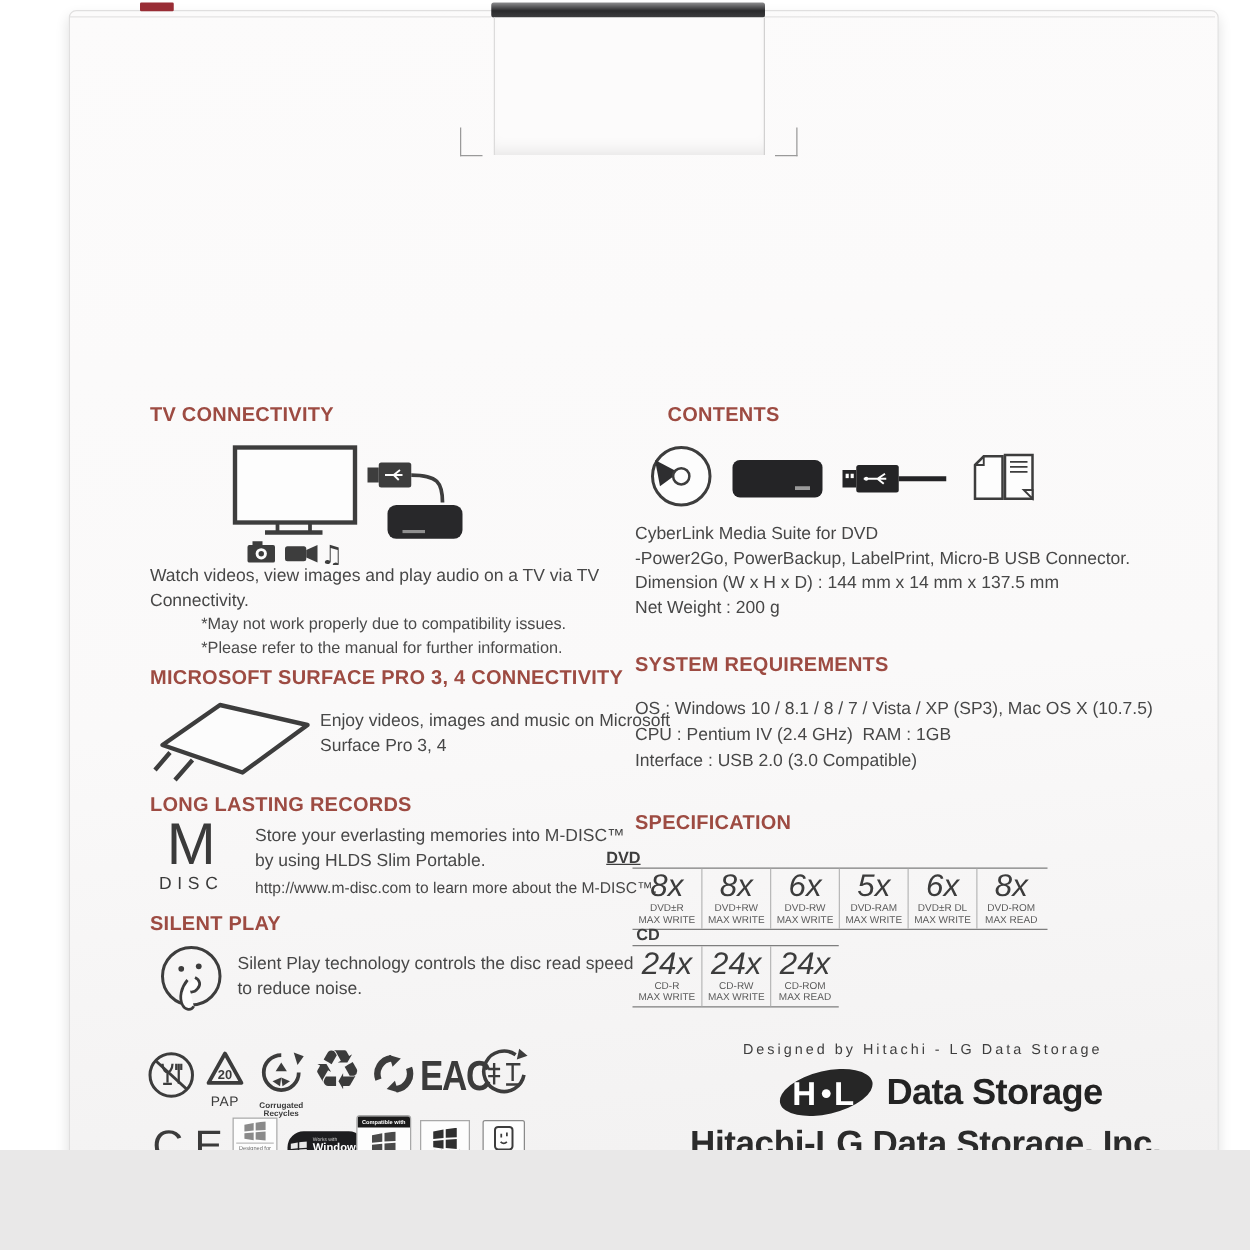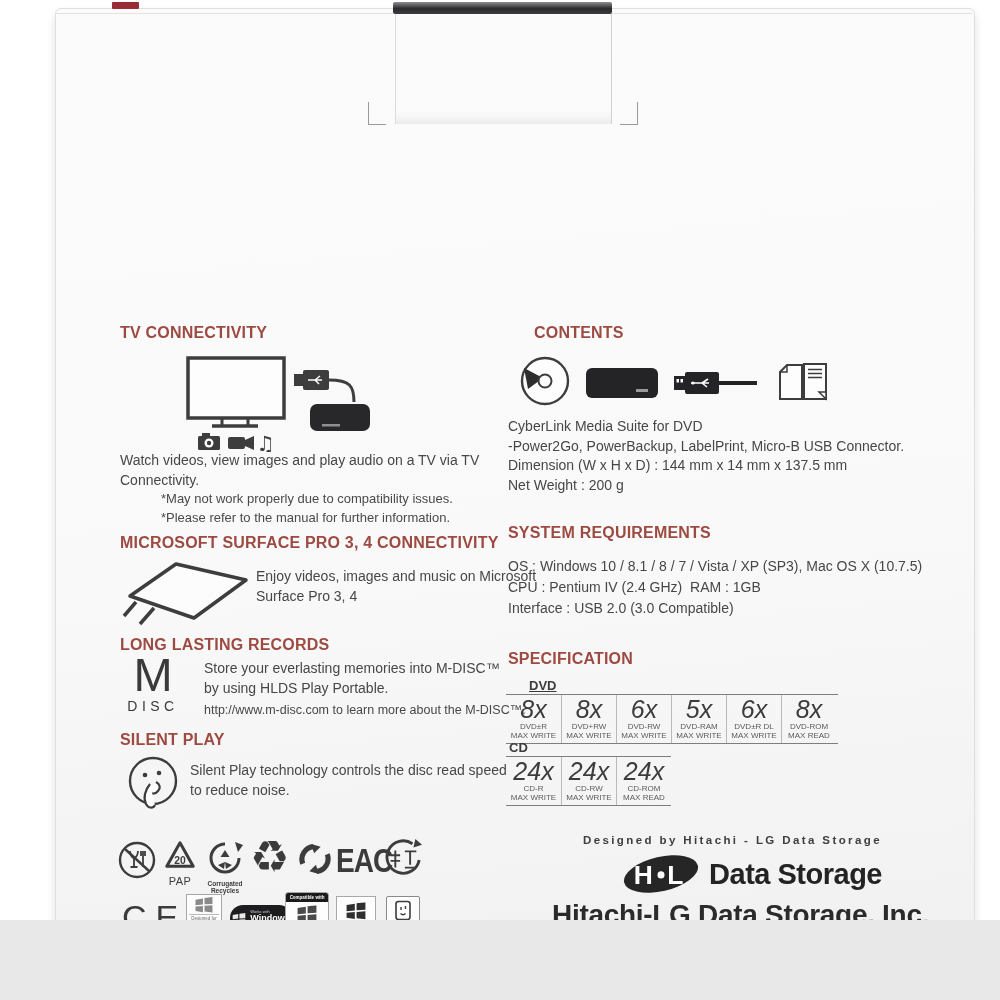--- a/index.html
+++ b/index.html
@@ -45,21 +45,21 @@
   .vista-txt{text-align:left;}
   .vista-l1{font-size:4px;line-height:5px;color:#cfcfcf;}
   .vista-l2{font-size:9px;line-height:9px;font-weight:700;color:#fff;}
   .vista-l3{font-size:5px;line-height:6px;color:#cfcfcf;}
   .w7-band{background:#1a1a1a;color:#fff;font-size:4.5px;line-height:9px;font-weight:700;}
   .w7-name{font-size:6.5px;color:#555;line-height:8px;}
   .w10-name{font-size:4.8px;color:#444;line-height:6px;}
   .w10-band{position:absolute;left:0;right:0;bottom:0;background:#1a1a1a;color:#fff;font-size:5.5px;line-height:10px;font-weight:700;}
   .mac-label{font-size:12px;font-weight:700;color:#2f2f2f;line-height:13px;}
   .footer{position:absolute;right:118px;top:834px;width:330px;text-align:right;}
-  .designed-by{font-size:11.5px;font-weight:700;letter-spacing:2.4px;color:#3e3e3e;white-space:nowrap;}
+  .designed-by{font-size:11.5px;font-weight:400;letter-spacing:2.4px;color:#3e3e3e;white-space:nowrap;}
   .logo-row{margin-top:6px;display:flex;justify-content:flex-end;align-items:center;gap:9px;}
   .logo-text{font-size:29px;font-weight:700;color:#232323;letter-spacing:-.5px;white-space:nowrap;}
   .company{margin-top:3px;font-size:28px;font-weight:700;color:#2b2b2b;letter-spacing:-.3px;white-space:nowrap;}
 </style>
 </head>
 <body>
 
 <svg width="0" height="0" style="position:absolute">
   <defs>
     <symbol id="winflag" viewBox="0 0 34 30">
@@ -133,21 +133,21 @@
   <div class="body-text" style="left:256px;top:566px;">
     <div>Enjoy videos, images and music on Microsoft</div>
     <div>Surface Pro 3, 4</div>
   </div>
 
   <div class="heading" style="left:120px;top:636px;">LONG LASTING RECORDS</div>
   <div class="mlogo-m">M</div>
   <div class="mlogo-disc">DISC</div>
   <div class="body-text" style="left:204px;top:658px;">
     <div>Store your everlasting memories into M-DISC™</div>
-    <div>by using HLDS Play Portable.</div>
+    <div>by using HLDS Slim Portable.</div>
     <div style="font-size:12.5px;margin-top:2px;">http://www.m-disc.com to learn more about the M-DISC™.</div>
   </div>
 
   <div class="heading" style="left:120px;top:731px;">SILENT PLAY</div>
 
   <svg style="position:absolute;left:126px;top:754px;" width="58" height="60" viewBox="0 0 58 60">
     <circle cx="27" cy="27" r="23" fill="none" stroke="#3d3d3d" stroke-width="2.4"></circle>
     <circle cx="19" cy="21" r="2.3" fill="#3d3d3d"></circle>
     <circle cx="33" cy="19" r="2.3" fill="#3d3d3d"></circle>
     <path d="M30 28 c4 2 5 6 2 9 c-3 4 -8 3 -10 0" fill="#fdfdfd" stroke="#3d3d3d" stroke-width="2.2"></path>
@@ -197,21 +197,21 @@
   </div>
 
   <div class="heading" style="left:508px;top:524px;">SYSTEM REQUIREMENTS</div>
   <div class="sr-lines" style="left:508px;top:556px;">
     <div>OS : Windows 10 / 8.1 / 8 / 7 / Vista / XP (SP3), Mac OS X (10.7.5)</div>
     <div>CPU : Pentium IV (2.4 GHz)&nbsp;&nbsp;RAM : 1GB</div>
     <div>Interface : USB 2.0 (3.0 Compatible)</div>
   </div>
 
   <div class="heading" style="left:508px;top:650px;">SPECIFICATION</div>
-  <div class="spec-label" style="left:529px;top:678px;text-decoration:underline;">DVD</div>
+  <div class="spec-label" style="left:485px;top:678px;text-decoration:underline;">DVD</div>
 
   <div class="spec-table" style="left:506px;top:694px;width:332px;">
     <div class="spec-cell">
       <div class="spec-speed">8x</div>
       <div class="spec-sub">DVD±R</div>
       <div class="spec-sub">MAX WRITE</div>
     </div>
     <div class="spec-cell">
       <div class="spec-speed">8x</div>
       <div class="spec-sub">DVD+RW</div>

